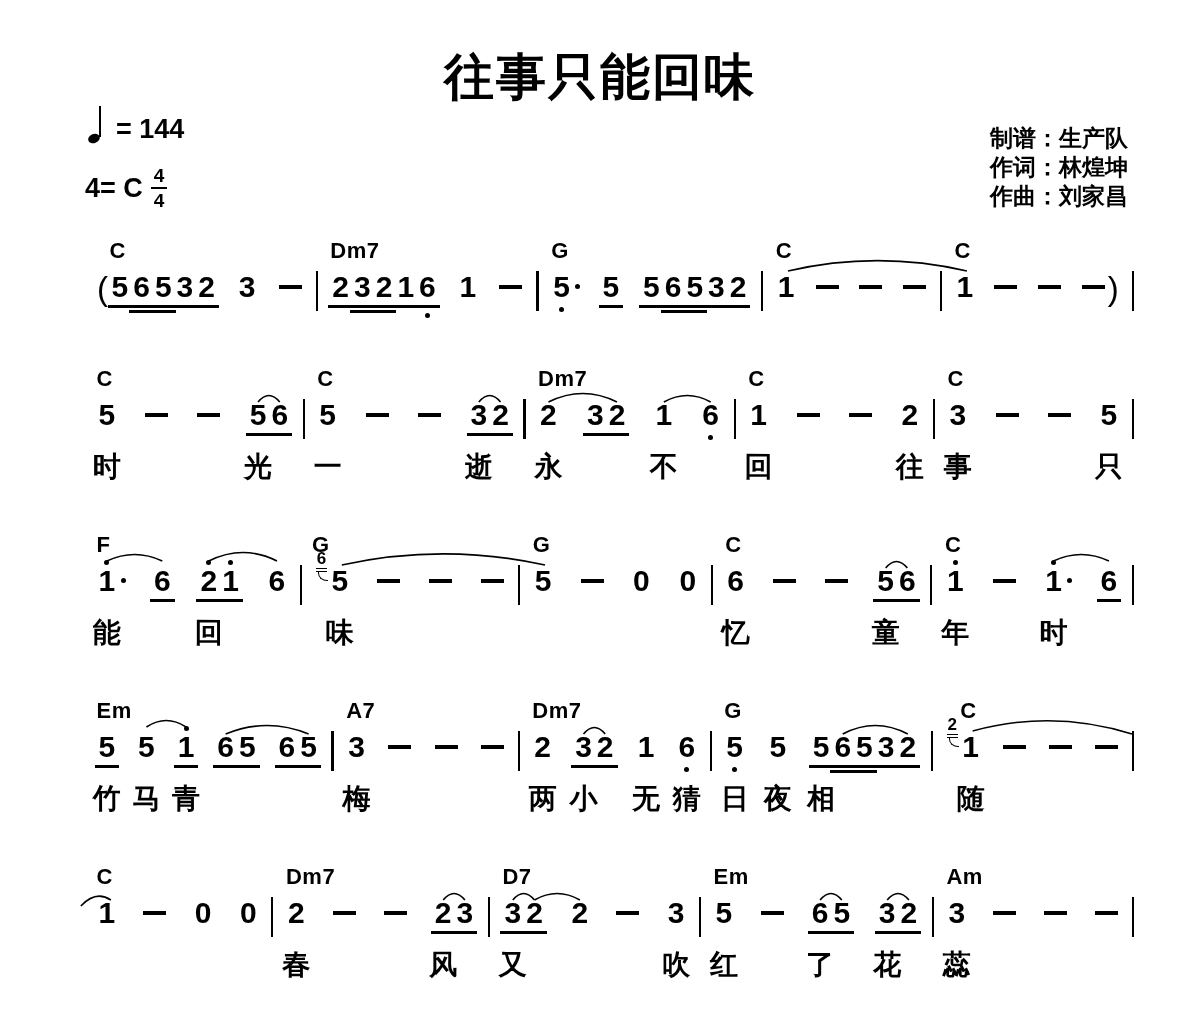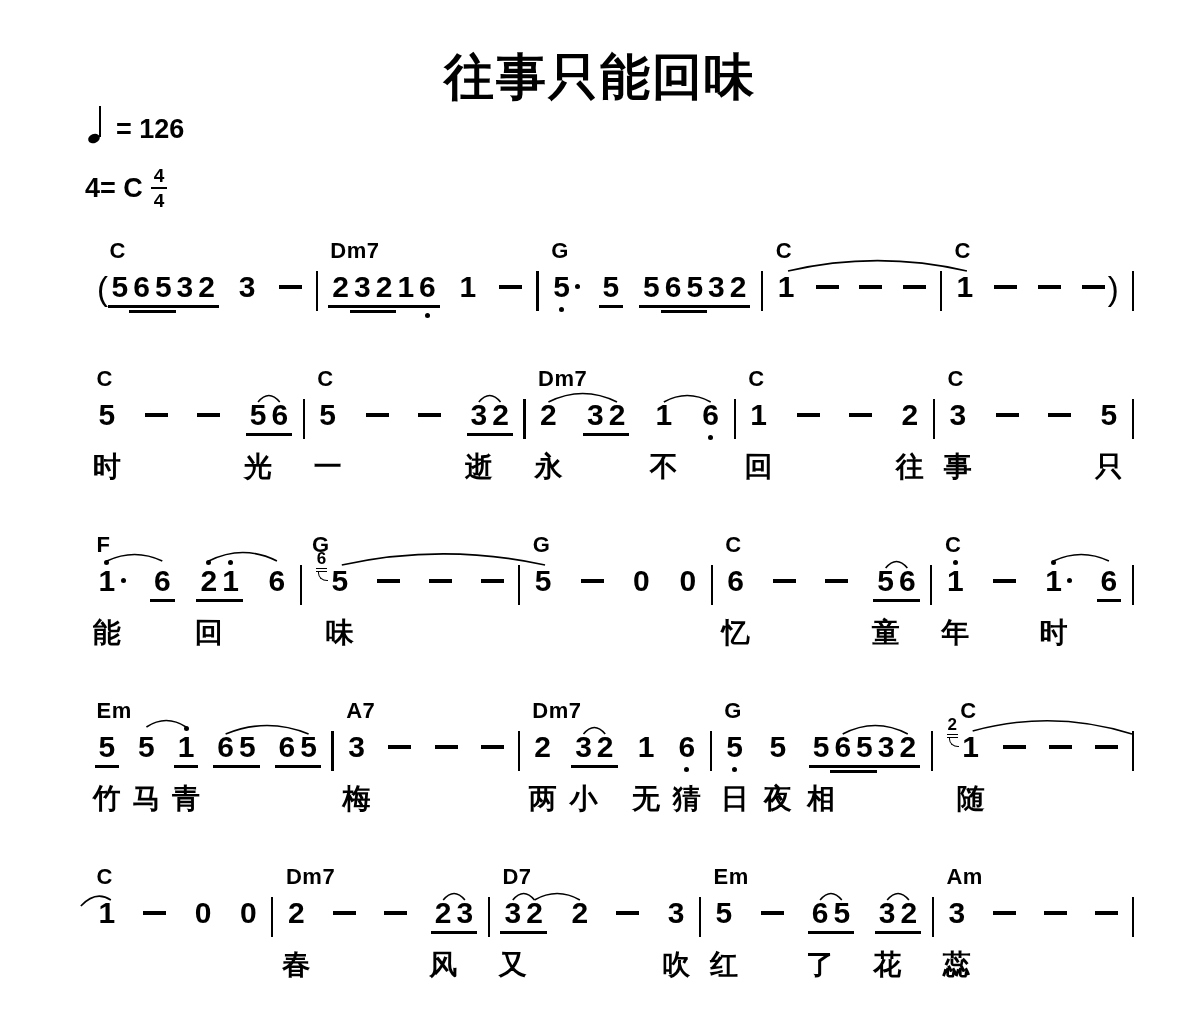--- a/index.html
+++ b/index.html
@@ -57,28 +57,33 @@
 </head>
 <body>
 
 <div class="header">
   <div class="title">往事只能回味</div>
   <div class="tempo">
     <span class="qnote">
       <i class="qhead"></i>
       <i class="qstem"></i>
     </span>
-    <span class="tempoval">= 126</span>
+    <span class="tempoval">= 144</span>
   </div>
   <div class="key">
     <span>4= C</span>
     <span class="frac">
       <span class="num">4</span>
       <span class="den">4</span>
     </span>
+  </div>
+  <div class="credits">
+    <div>制谱：生产队</div>
+    <div>作词：林煌坤</div>
+    <div>作曲：刘家昌</div>
   </div>
 </div>
 
 <div class="score">
     <div class="system nolyr">
       <div class="notes-row">
         <div class="measure" style="flex-grow: 3; padding-left: 2px;">
           <span class="unit">
             <span class="paren">(</span>
             <span class="note"><span class="d">5</span><i class="ul u1"></i></span>

